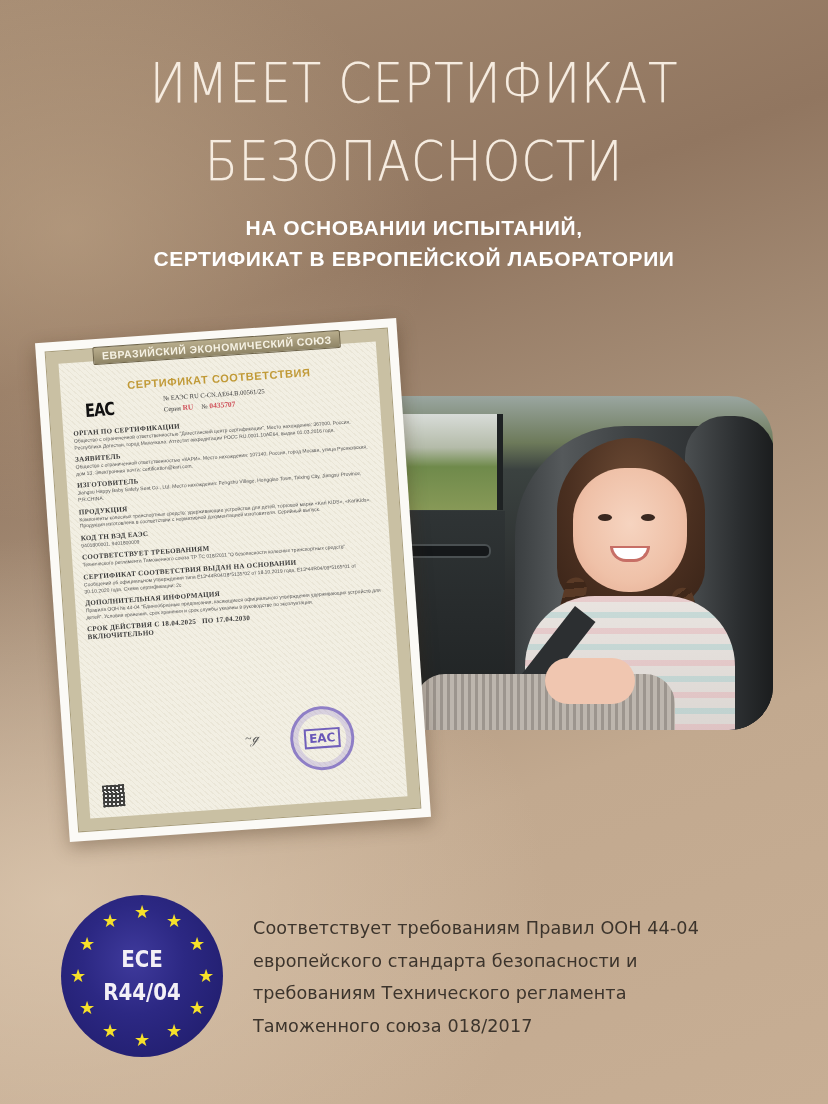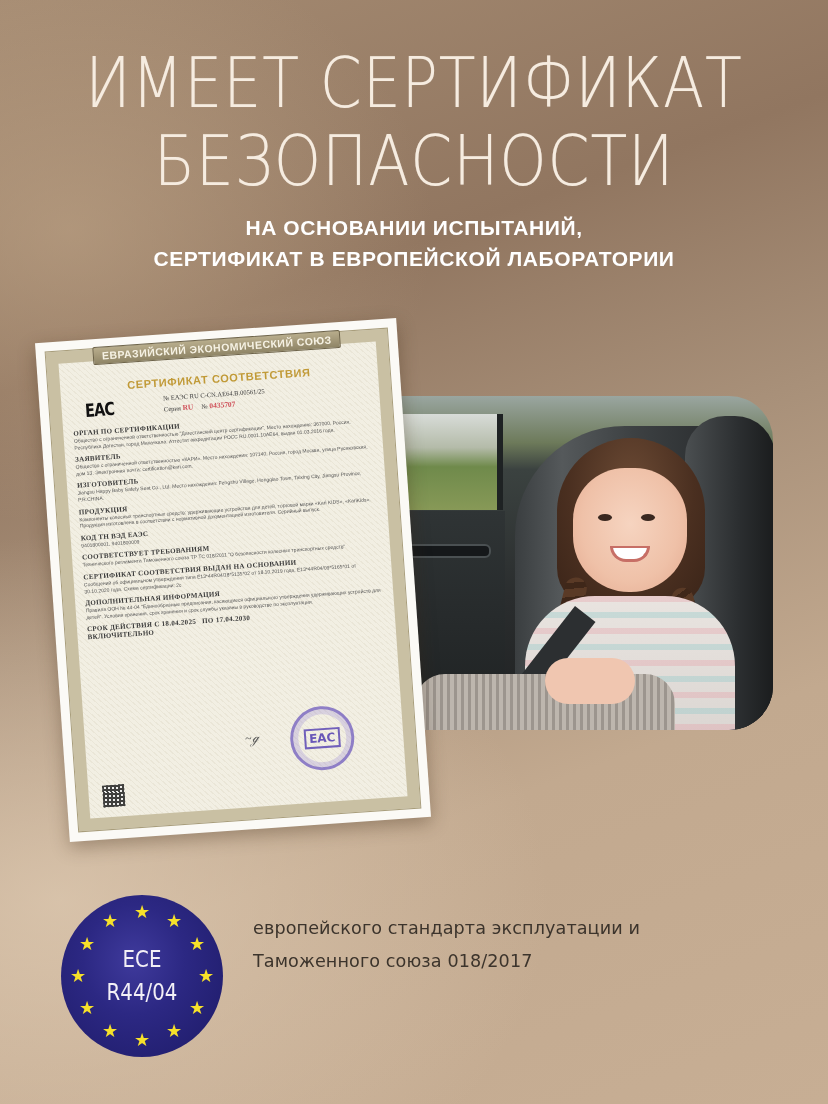--- a/index.html
+++ b/index.html
@@ -10,21 +10,21 @@
     background:
       radial-gradient(ellipse 520px 420px at 70px 230px, rgba(196,170,140,0.55), rgba(196,170,140,0) 70%),
       radial-gradient(ellipse 700px 520px at 60px 900px, rgba(224,204,180,0.75), rgba(224,204,180,0) 70%),
       linear-gradient(160deg, #a58b72 0%, #917660 28%, #a89079 48%, #c2a98f 70%, #c7ae94 100%);
   }
 
   .headline {
     position: absolute; left: 0; top: 44px; width: 828px;
     text-align: center; color: #f6ece0;
     font-family: "DejaVu Sans", sans-serif; font-weight: 200;
-    font-size: 70px; line-height: 78px; letter-spacing: 1px;
+    font-size: 56px; line-height: 78px; letter-spacing: 1px;
     text-shadow: 0 0 1px rgba(255,255,255,0.3);
   }
   .headline span { display: block; }
   .headline .l1 { transform: scaleX(0.86); }
   .headline .l2 { transform: scaleX(0.86); }
 
   .subheadline {
     position: absolute; left: 0; top: 212px; width: 828px;
     text-align: center; color: #ffffff;
     font-family: "Liberation Sans", sans-serif; font-weight: 700;
@@ -167,21 +167,21 @@
   .ece-badge {
     position: absolute; left: 61px; top: 895px; width: 162px; height: 162px; border-radius: 50%;
     background: radial-gradient(ellipse at 45% 40%, #3f3a9c 0%, #2c2883 40%, #1d1a66 100%);
   }
   .ece-badge .star {
     position: absolute; width: 18px; height: 18px; margin: -9px 0 0 -9px;
     color: #f7e12a; font-size: 18px; line-height: 18px; text-align: center;
   }
   .ece-text {
     position: absolute; left: 0; top: 48px; width: 162px; text-align: center;
-    color: #f3f0f6; font-family: "DejaVu Sans", sans-serif; font-weight: 400;
+    color: #f3f0f6; font-family: "DejaVu Sans", sans-serif; font-weight: 700;
     font-size: 23px; line-height: 33px;
   }
   .ece-text span { display: block; transform: scaleX(0.86); }
 
   .compliance {
     position: absolute; left: 253px; top: 912px; width: 560px;
     font-family: "DejaVu Sans", sans-serif; color: #3c342c;
     font-size: 17.6px; line-height: 32.5px; letter-spacing: 0.1px;
   }
   .compliance span { display: block; white-space: nowrap; }
@@ -300,15 +300,17 @@
   <span class="star" style="left:17px; top:81px;">★</span>
   <span class="star" style="left:26px; top:49px;">★</span>
   <span class="star" style="left:49px; top:26px;">★</span>
   <div class="ece-text">
     <span>ECE</span>
     <span>R44/04</span>
   </div>
 </div>
 
 <div class="compliance">
-  <span>европейского стандарта эксплуатации и</span>
+  <span>Соответствует требованиям Правил ООН 44-04</span>
+  <span>европейского стандарта безопасности и</span>
+  <span>требованиям Технического регламента</span>
   <span>Таможенного союза 018/2017</span>
 </div>
 
 </body></html>

